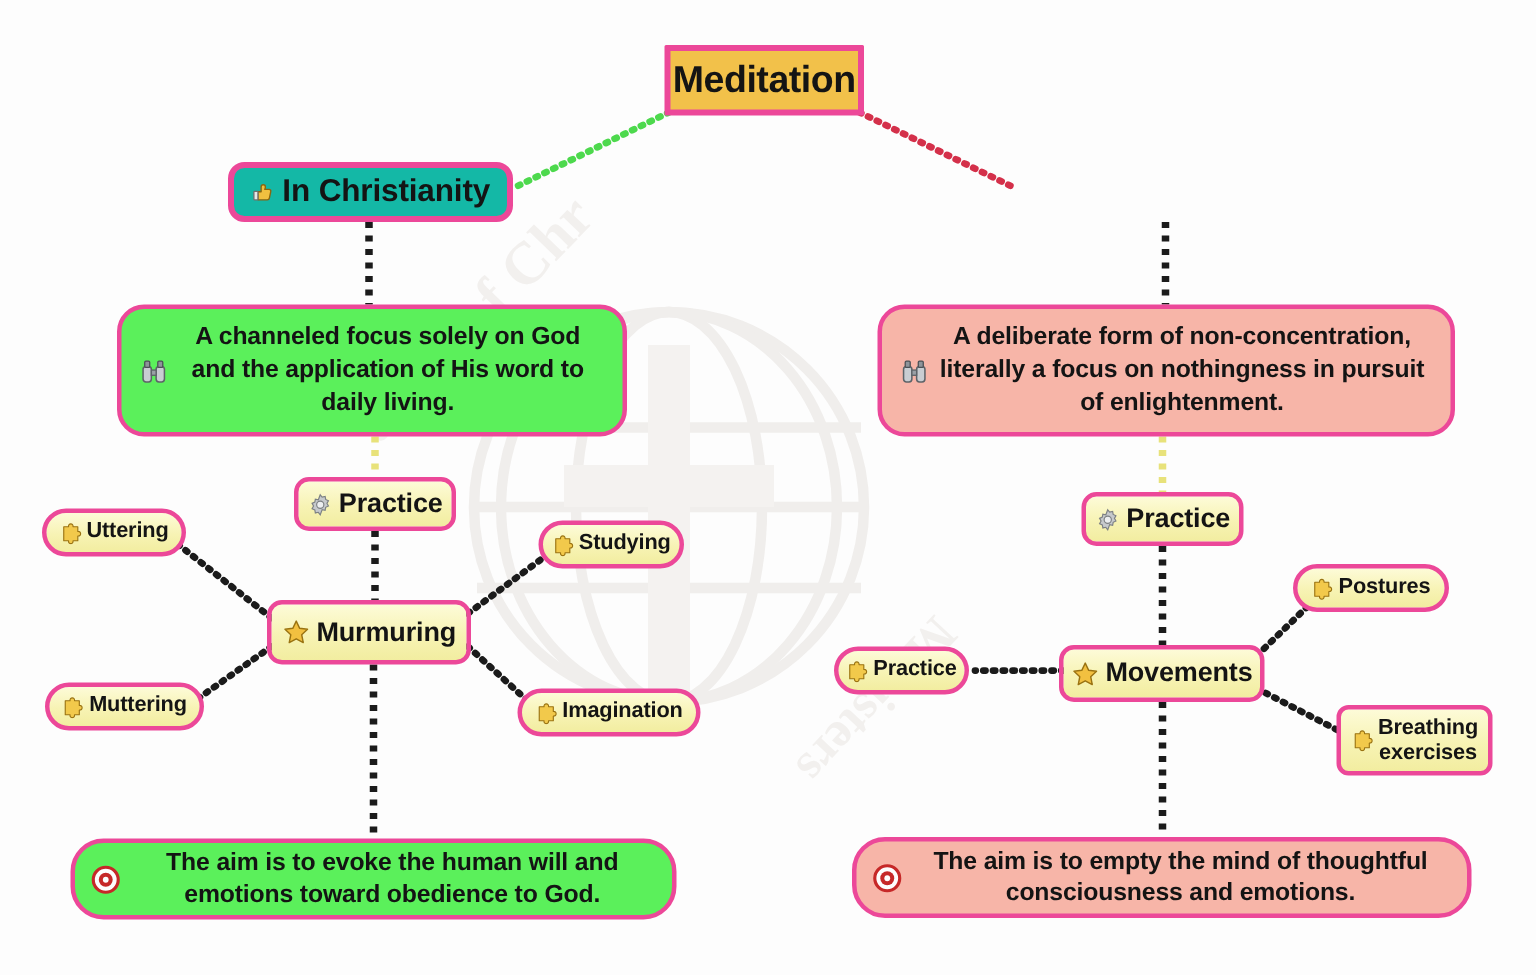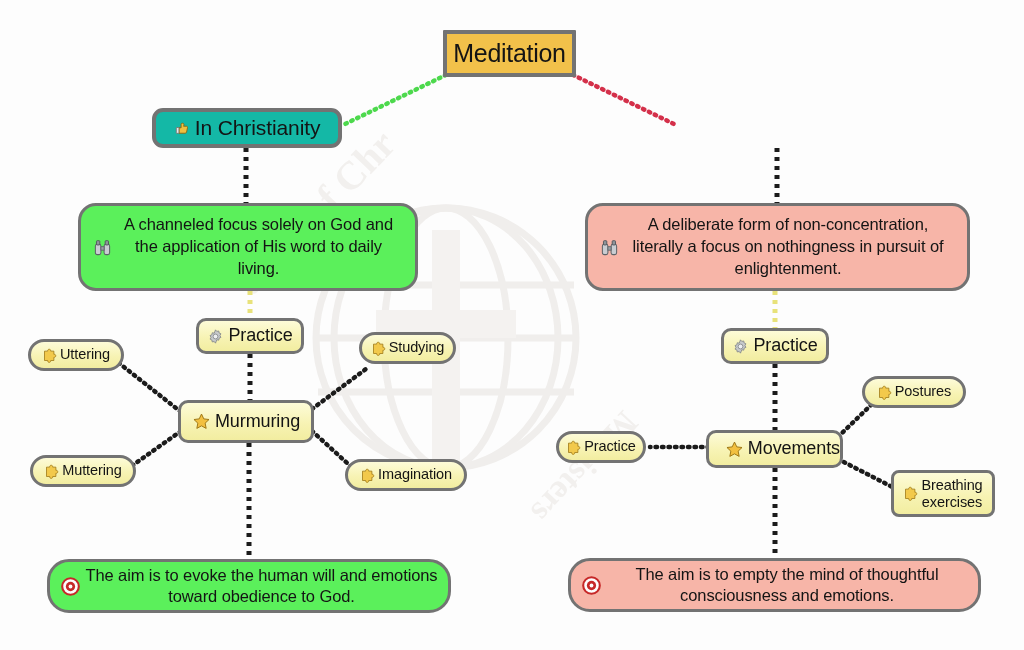--- a/index.html
+++ b/index.html
@@ -38,22 +38,22 @@
   }
 
   
   .node {
     position: absolute;
     z-index: 3;
     box-sizing: border-box;
     display: flex;
     align-items: center;
     justify-content: center;
-    border: 3px solid #737373;
-    font-weight: normal;
+    border: 3px solid #ec4899;
+    font-weight: bold;
     color: #141414;
     text-align: center;
     line-height: 1.18;
     letter-spacing: -0.1px;
   }
   .node .ico {
     flex: 0 0 auto;
     display: inline-flex;
     align-items: center;
     justify-content: center;
@@ -217,21 +217,21 @@
 
   <div class="node n-leaf" style="left:28px; top:339px; width:96px; height:32px;">
     <span class="ico">
       <svg width="15" height="15" viewBox="0 0 24 24">
         <path d="M4 5h5.1c-.3-1.9.9-3 2.4-3s2.7 1.1 2.4 3H19v5.1c1.9-.3 3 .9 3 2.4s-1.1 2.7-3 2.4V20h-5.1c.3 1.9-.9 3-2.4 3s-2.7-1.1-2.4-3H4z" fill="#f2c94b" stroke="#9a7312" stroke-width="1.2" stroke-linejoin="round"></path>
       </svg>
     </span>
     <span class="lbl">Uttering</span>
   </div>
 
-  <div class="node n-leaf" style="left:359px; top:332px; width:97px; height:32px;">
+  <div class="node n-leaf" style="left:359px; top:347px; width:97px; height:32px;">
     <span class="ico">
       <svg width="15" height="15" viewBox="0 0 24 24">
         <path d="M4 5h5.1c-.3-1.9.9-3 2.4-3s2.7 1.1 2.4 3H19v5.1c1.9-.3 3 .9 3 2.4s-1.1 2.7-3 2.4V20h-5.1c.3 1.9-.9 3-2.4 3s-2.7-1.1-2.4-3H4z" fill="#f2c94b" stroke="#9a7312" stroke-width="1.2" stroke-linejoin="round"></path>
       </svg>
     </span>
     <span class="lbl">Studying</span>
   </div>
 
   <div class="node n-leaf" style="left:30px; top:455px; width:106px; height:32px;">
     <span class="ico">
@@ -281,21 +281,21 @@
       <svg width="17" height="17" viewBox="0 0 24 24">
         <g fill="#c6c9cc" stroke="#7d8184" stroke-width="1.1">
           <path d="M12 2.6l1.8 2.2 2.8-.6.5 2.8 2.6 1.2-1.4 2.5 1.4 2.5-2.6 1.2-.5 2.8-2.8-.6L12 21.4l-1.8-2.3-2.8.6-.5-2.8-2.6-1.2 1.4-2.5L4.3 10.7l2.6-1.2.5-2.8 2.8.6z"></path>
           <circle cx="12" cy="12" r="3.4" fill="#eceef0"></circle>
         </g>
       </svg>
     </span>
     <span class="lbl">Practice</span>
   </div>
 
-  <div class="node n-pale" style="left:706px; top:430px; width:137px; height:38px;justify-content:flex-end;">
+  <div class="node n-pale" style="left:706px; top:430px; width:137px; height:38px;">
     <span class="ico">
       <svg width="19" height="19" viewBox="0 0 24 24">
         <path d="M12 2.6l2.9 6.1 6.6.8-4.9 4.6 1.3 6.6L12 17.5 6.1 20.7l1.3-6.6-4.9-4.6 6.6-.8z" fill="#f2c040" stroke="#9a7312" stroke-width="1.2" stroke-linejoin="round"></path>
       </svg>
     </span>
     <span class="lbl">Movements</span>
   </div>
 
   <div class="node n-leaf" style="left:556px; top:431px; width:90px; height:32px;">
     <span class="ico">

